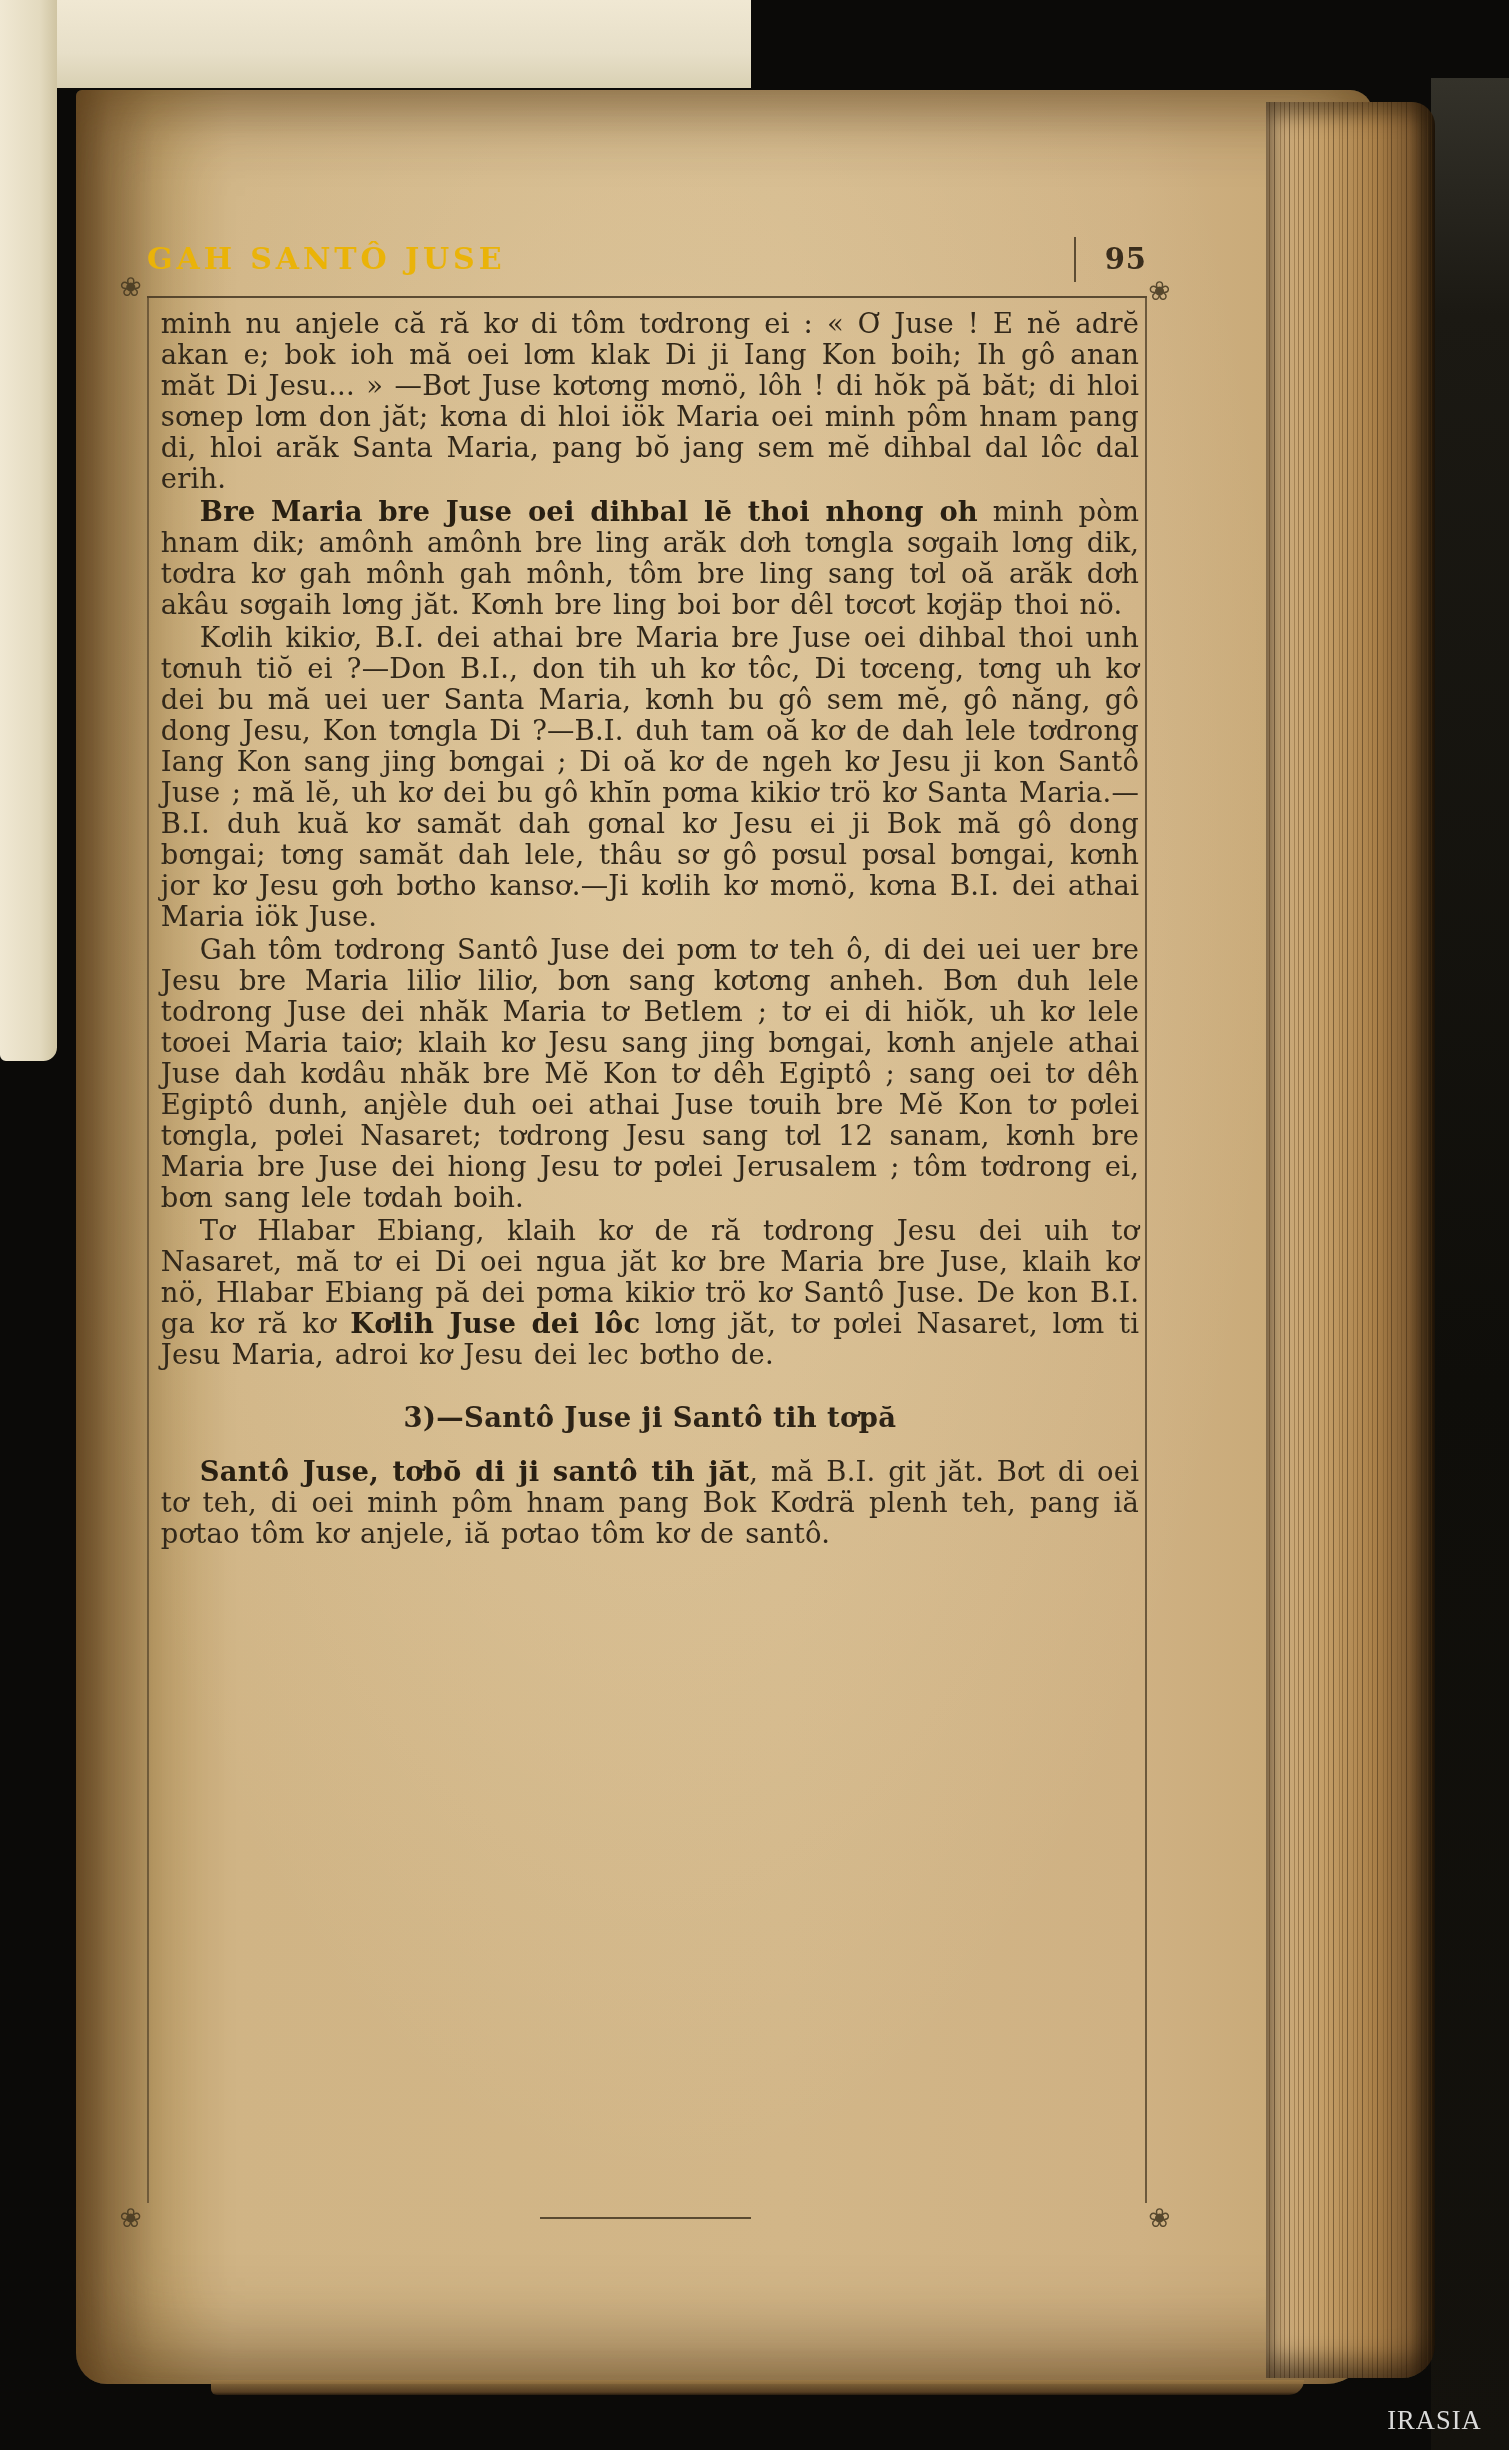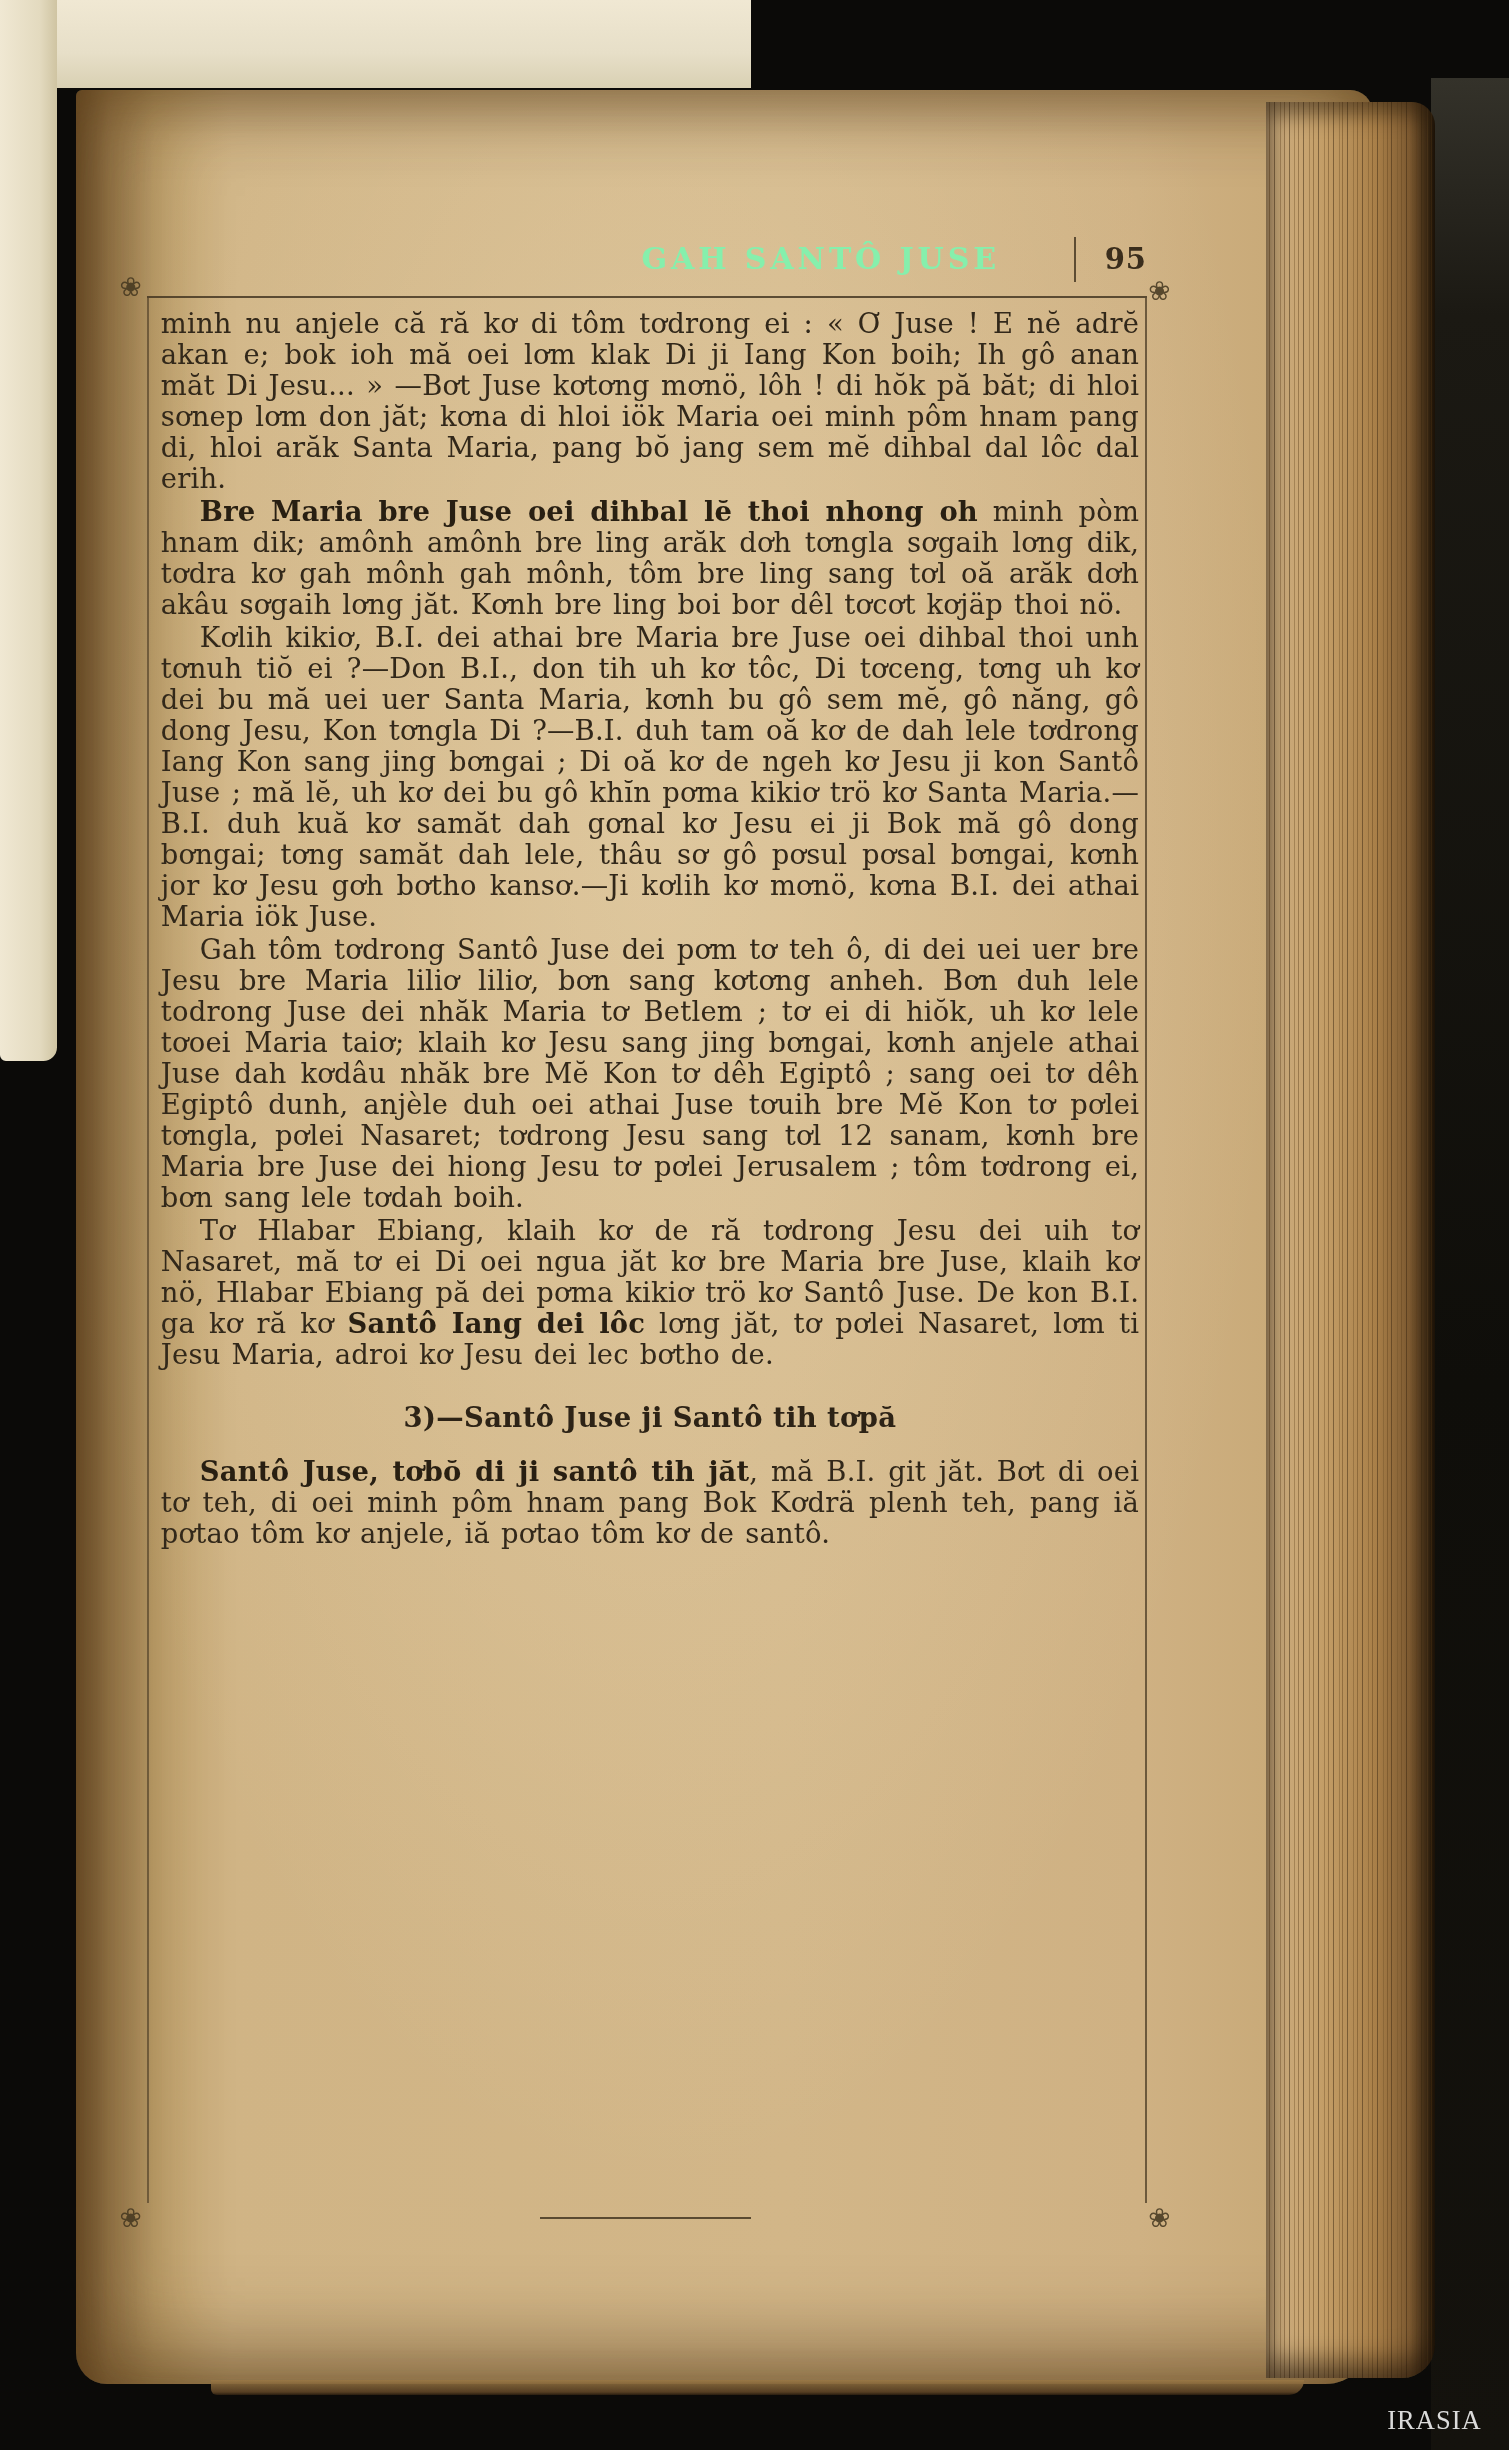--- a/index.html
+++ b/index.html
@@ -53,22 +53,22 @@
     background:linear-gradient(180deg,#9a7845,#5f4526 80%,#2c1f10);
     border-radius:0 0 19.6px 7.8px;opacity:.9;
   }
   
   .text-block{
     position:absolute;left:147px;top:223px;width:1000px;height:2044px;
     color:#30261a;
   }
   .header{position:relative;height:73px;border-bottom:2.9px solid rgba(64,50,30,0.82);}
   .header-title{
-    position:absolute;left:0;right:147px;top:17.6px;text-align:right;
-    font-size:30px;font-weight:bold;letter-spacing:3.9px;color:#86efac;
+    position:absolute;left:0;right:147px;top:17.6px;text-align:left;
+    font-size:30px;font-weight:bold;letter-spacing:3.9px;color:#eab308;
   }
   .pagenum-group{position:absolute;right:0;top:13.7px;display:flex;align-items:center;gap:29px;height:45px;}
   .vdiv{width:2px;height:45px;background:rgba(64,50,30,0.8);}
   .pagenum{font-size:29px;font-weight:bold;color:#3a2d1c;letter-spacing:1px;}
   .frame-body{
     position:absolute;top:75px;left:0;right:0;height:1905px;
     border-left:2px solid rgba(62,48,28,0.55);
     border-right:2px solid rgba(62,48,28,0.68);
     padding:9.8px 5.9px 0 11.8px;box-sizing:border-box;
   }
@@ -127,21 +127,21 @@
         <span class="pagenum">95</span>
       </div>
     </div>
 
     <div class="frame-body">
       <div class="content">
           <p class=""><span>minh nu anjele că ră kơ di tôm tơdrong ei : « Ơ Juse ! E nĕ adrĕ akan e; bok ioh mă oei lơm klak Di ji Iang Kon boih; Ih gô anan măt Di Jesu... » —Bơt Juse kơtơng mơnö, lôh ! di hŏk pă băt; di hloi sơnep lơm don jăt; kơna di hloi iök Maria oei minh pôm hnam pang di, hloi arăk Santa Maria, pang bŏ jang sem mĕ dihbal dal lôc dal erih.</span></p>
           <p class="indent"><span class="bold">Bre Maria bre Juse oei dihbal lĕ thoi nhong oh</span><span> minh pòm hnam dik; amônh amônh bre ling arăk dơh tơngla sơgaih lơng dik, tơdra kơ gah mônh gah mônh, tôm bre ling sang tơl oă arăk dơh akâu sơgaih lơng jăt. Kơnh bre ling boi bor dêl tơcơt kơjäp thoi nö.</span></p>
           <p class="indent"><span>Kơlih kikiơ, B.I. dei athai bre Maria bre Juse oei dihbal thoi unh tơnuh tiŏ ei ?—Don B.I., don tih uh kơ tôc, Di tơceng, tơng uh kơ dei bu mă uei uer Santa Maria, kơnh bu gô sem mĕ, gô năng, gô dong Jesu, Kon tơngla Di ?—B.I. duh tam oă kơ de dah lele tơdrong Iang Kon sang jing bơngai ; Di oă kơ de ngeh kơ Jesu ji kon Santô Juse ; mă lĕ, uh kơ dei bu gô khĭn pơma kikiơ trö kơ Santa Maria.—B.I. duh kuă kơ samăt dah gơnal kơ Jesu ei ji Bok mă gô dong bơngai; tơng samăt dah lele, thâu sơ gô pơsul pơsal bơngai, kơnh jor kơ Jesu gơh bơtho kansơ.—Ji kơlih kơ mơnö, kơna B.I. dei athai Maria iök Juse.</span></p>
           <p class="indent"><span>Gah tôm tơdrong Santô Juse dei pơm tơ teh ô, di dei uei uer bre Jesu bre Maria liliơ liliơ, bơn sang kơtơng anheh. Bơn duh lele todrong Juse dei nhăk Maria tơ Betlem ; tơ ei di hiŏk, uh kơ lele tơoei Maria taiơ; klaih kơ Jesu sang jing bơngai, kơnh anjele athai Juse dah kơdâu nhăk bre Mĕ Kon tơ dêh Egiptô ; sang oei tơ dêh Egiptô dunh, anjèle duh oei athai Juse tơuih bre Mĕ Kon tơ pơlei tơngla, pơlei Nasaret; tơdrong Jesu sang tơl 12 sanam, kơnh bre Maria bre Juse dei hiong Jesu tơ pơlei Jerusalem ; tôm tơdrong ei, bơn sang lele tơdah boih.</span></p>
-          <p class="indent"><span>Tơ Hlabar Ebiang, klaih kơ de ră tơdrong Jesu dei uih tơ Nasaret, mă tơ ei Di oei ngua jăt kơ bre Maria bre Juse, klaih kơ nö, Hlabar Ebiang pă dei pơma kikiơ trö kơ Santô Juse. De kon B.I. ga kơ ră kơ </span><span class="bold">Santô Iang dei lôc</span><span> lơng jăt, tơ pơlei Nasaret, lơm ti Jesu Maria, adroi kơ Jesu dei lec bơtho de.</span></p>
+          <p class="indent"><span>Tơ Hlabar Ebiang, klaih kơ de ră tơdrong Jesu dei uih tơ Nasaret, mă tơ ei Di oei ngua jăt kơ bre Maria bre Juse, klaih kơ nö, Hlabar Ebiang pă dei pơma kikiơ trö kơ Santô Juse. De kon B.I. ga kơ ră kơ </span><span class="bold">Kơlih Juse dei lôc</span><span> lơng jăt, tơ pơlei Nasaret, lơm ti Jesu Maria, adroi kơ Jesu dei lec bơtho de.</span></p>
           <div class="heading">3)—Santô Juse ji Santô tih tơpă</div>
           <p class="indent"><span class="bold">Santô Juse, tơbŏ di ji santô tih jăt</span><span>, mă B.I. git jăt. Bơt di oei tơ teh, di oei minh pôm hnam pang Bok Kơdrä plenh teh, pang iă pơtao tôm kơ anjele, iă pơtao tôm kơ de santô.</span></p>
         </div>
     </div>
 
     <div class="bottom-orn">
       <span class="floret bl">❀</span>
       <div class="end-rule"></div>
       <span class="floret br">❀</span>
     </div>

